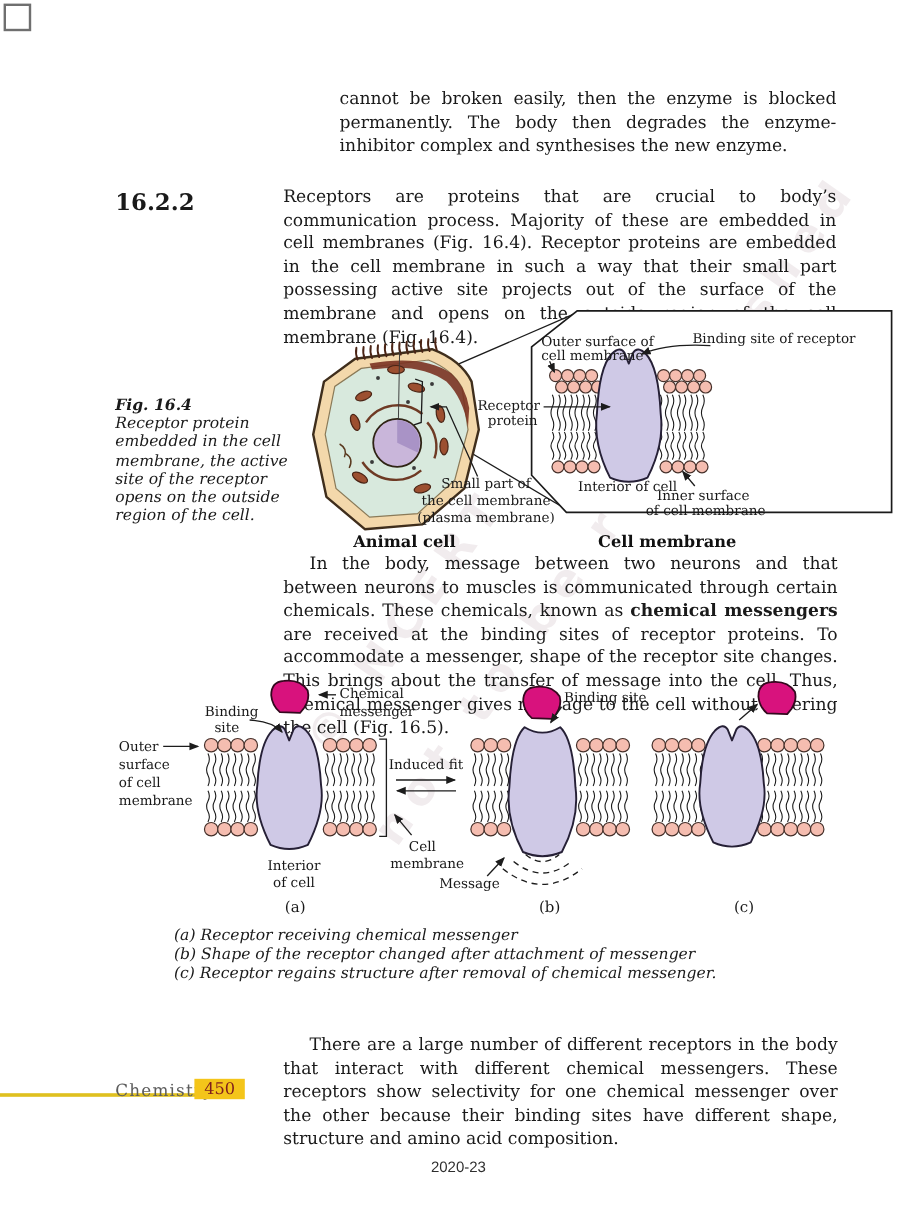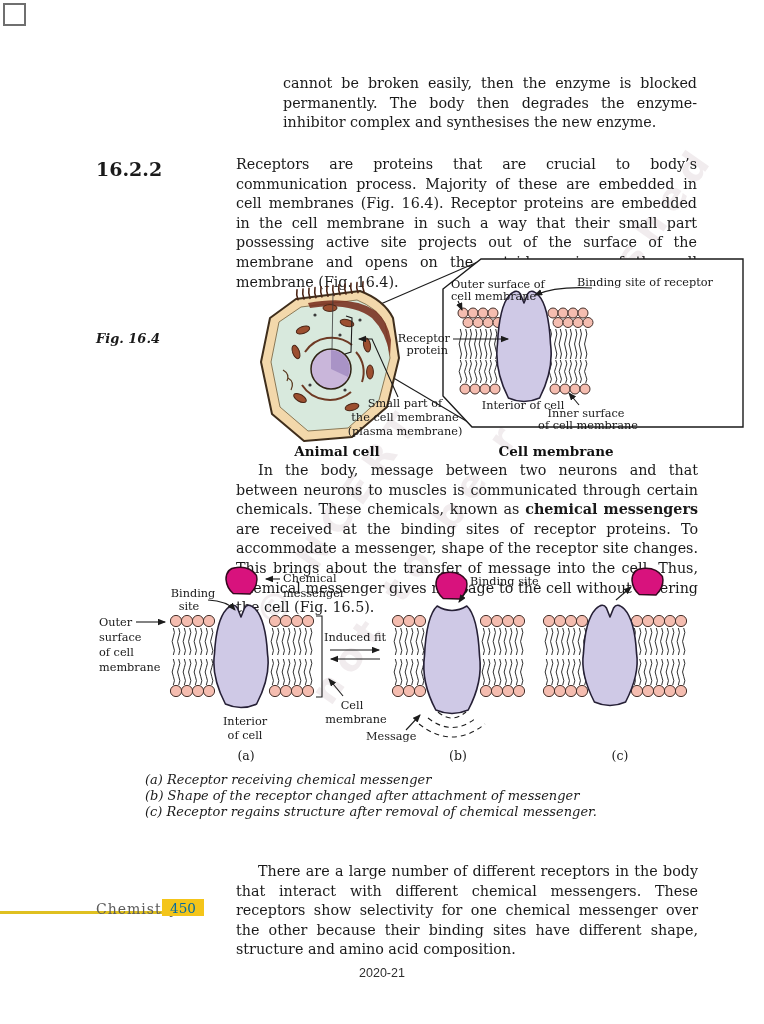--- a/index.html
+++ b/index.html
@@ -16,21 +16,21 @@
   .cap164{left:96px;top:331px;width:146px;}
   .cap164 .cap-title{font-weight:bold;}
   .cap165{left:145px;top:772px;width:520px;font-style:italic;font-size:13px;line-height:16.2px;display:flex;}
   .cap165 .cap-title{font-weight:bold;width:72px;flex:none;}
   
   .regsq{left:3px;top:3px;width:19px;height:19px;border:2px solid #6f6f6f;background:#fff;}
   
   .footer-line{left:0;top:911px;width:163px;height:2.5px;background:#dfc020;}
   .footer-chem{left:96px;top:901px;font-size:14px;color:#5c5c5c;letter-spacing:1px;}
   .footer-pgbox{left:162px;top:899px;width:42px;height:17px;background:#f4c51a;display:flex;align-items:center;justify-content:center;}
-  .footer-pg{font-size:13.5px;color:#0369a1;}
+  .footer-pg{font-size:13.5px;color:#7f1d1d;}
   .year{left:0;top:966px;width:764px;text-align:center;font-size:12.5px;color:#2e2e2e;font-family:"Liberation Sans",sans-serif;}
   
   .wm{position:absolute;font-family:"DejaVu Sans",sans-serif;font-weight:bold;
       color:rgba(145,110,125,0.13);letter-spacing:10px;white-space:nowrap;
       transform:rotate(-55deg);transform-origin:left bottom;pointer-events:none;}
   .wm1{left:282px;top:592px;font-size:38px;}
   .wm2{left:338px;top:668px;font-size:38px;}
   
   #fig-svg{left:0;top:0;width:764px;height:1024px;pointer-events:none;}
   .figtext{font-family:"DejaVu Serif",serif;font-size:11.3px;fill:#181818;}
@@ -50,40 +50,41 @@
 <p class="abs para" style="left:283px;top:74px;width:414px;margin:0;">cannot be broken easily, then the enzyme is blocked permanently. The body then degrades the enzyme-inhibitor complex and synthesises the new enzyme.</p>
 
 <div class="abs heading">
   <span class="h-num">16.2.2</span>
 </div>
 
 <p class="abs para" style="left:236px;top:155px;width:461px;margin:0;">Receptors are proteins that are crucial to body’s communication process. Majority of these are embedded in cell membranes (Fig. 16.4). Receptor proteins are embedded in the cell membrane in such a way that their small part possessing active site projects out of the surface of the membrane and opens on the outside region of the cell membrane (Fig. 16.4).</p>
 
 <div class="abs caption cap164">
   <span class="cap-title">Fig. 16.4</span><br>
+  <span>Receptor protein embedded in the cell membrane, the active site of the receptor opens on the outside region of the cell.</span>
 </div>
 
 <p class="abs para indent" style="left:236px;top:461px;width:462px;margin:0;"><span>In the body, message between two neurons and that between neurons to muscles is communicated through certain chemicals. These chemicals, known as </span><span class="bold">chemical messengers</span><span> are received at the binding sites of receptor proteins. To accommodate a messenger, shape of the receptor site changes. This brings about the transfer of message into the cell. Thus, chemical messenger gives message to the cell without entering the cell (Fig. 16.5).</span></p>
 
 <div class="abs cap165">
   <span>
     <span style="display:block">(a) Receptor receiving chemical messenger</span>
     <span style="display:block">(b) Shape of the receptor changed after attachment of messenger</span>
     <span style="display:block">(c) Receptor regains structure after removal of chemical messenger.</span>
   </span>
 </div>
 
 <p class="abs para indent" style="left:236px;top:862px;width:462px;margin:0;">There are a large number of different receptors in the body that interact with different chemical messengers. These receptors show selectivity for one chemical messenger over the other because their binding sites have different shape, structure and amino acid composition.</p>
 
 <div class="abs footer-line"></div>
 <div class="abs footer-chem">Chemistry</div>
 <div class="abs footer-pgbox">
   <span class="footer-pg">450</span>
 </div>
-<div class="abs year">2020-21</div>
+<div class="abs year">2020-23</div>
 
 <svg id="fig-svg" class="abs" viewBox="0 0 764 1024">
   <defs>
     <marker id="ah" markerWidth="9" markerHeight="8" refX="6.5" refY="3" orient="auto">
       <path d="M0 0 L7.5 3 L0 6 Z" fill="#1c1c1c"></path>
     </marker>
   </defs>
 
   <g>
 

